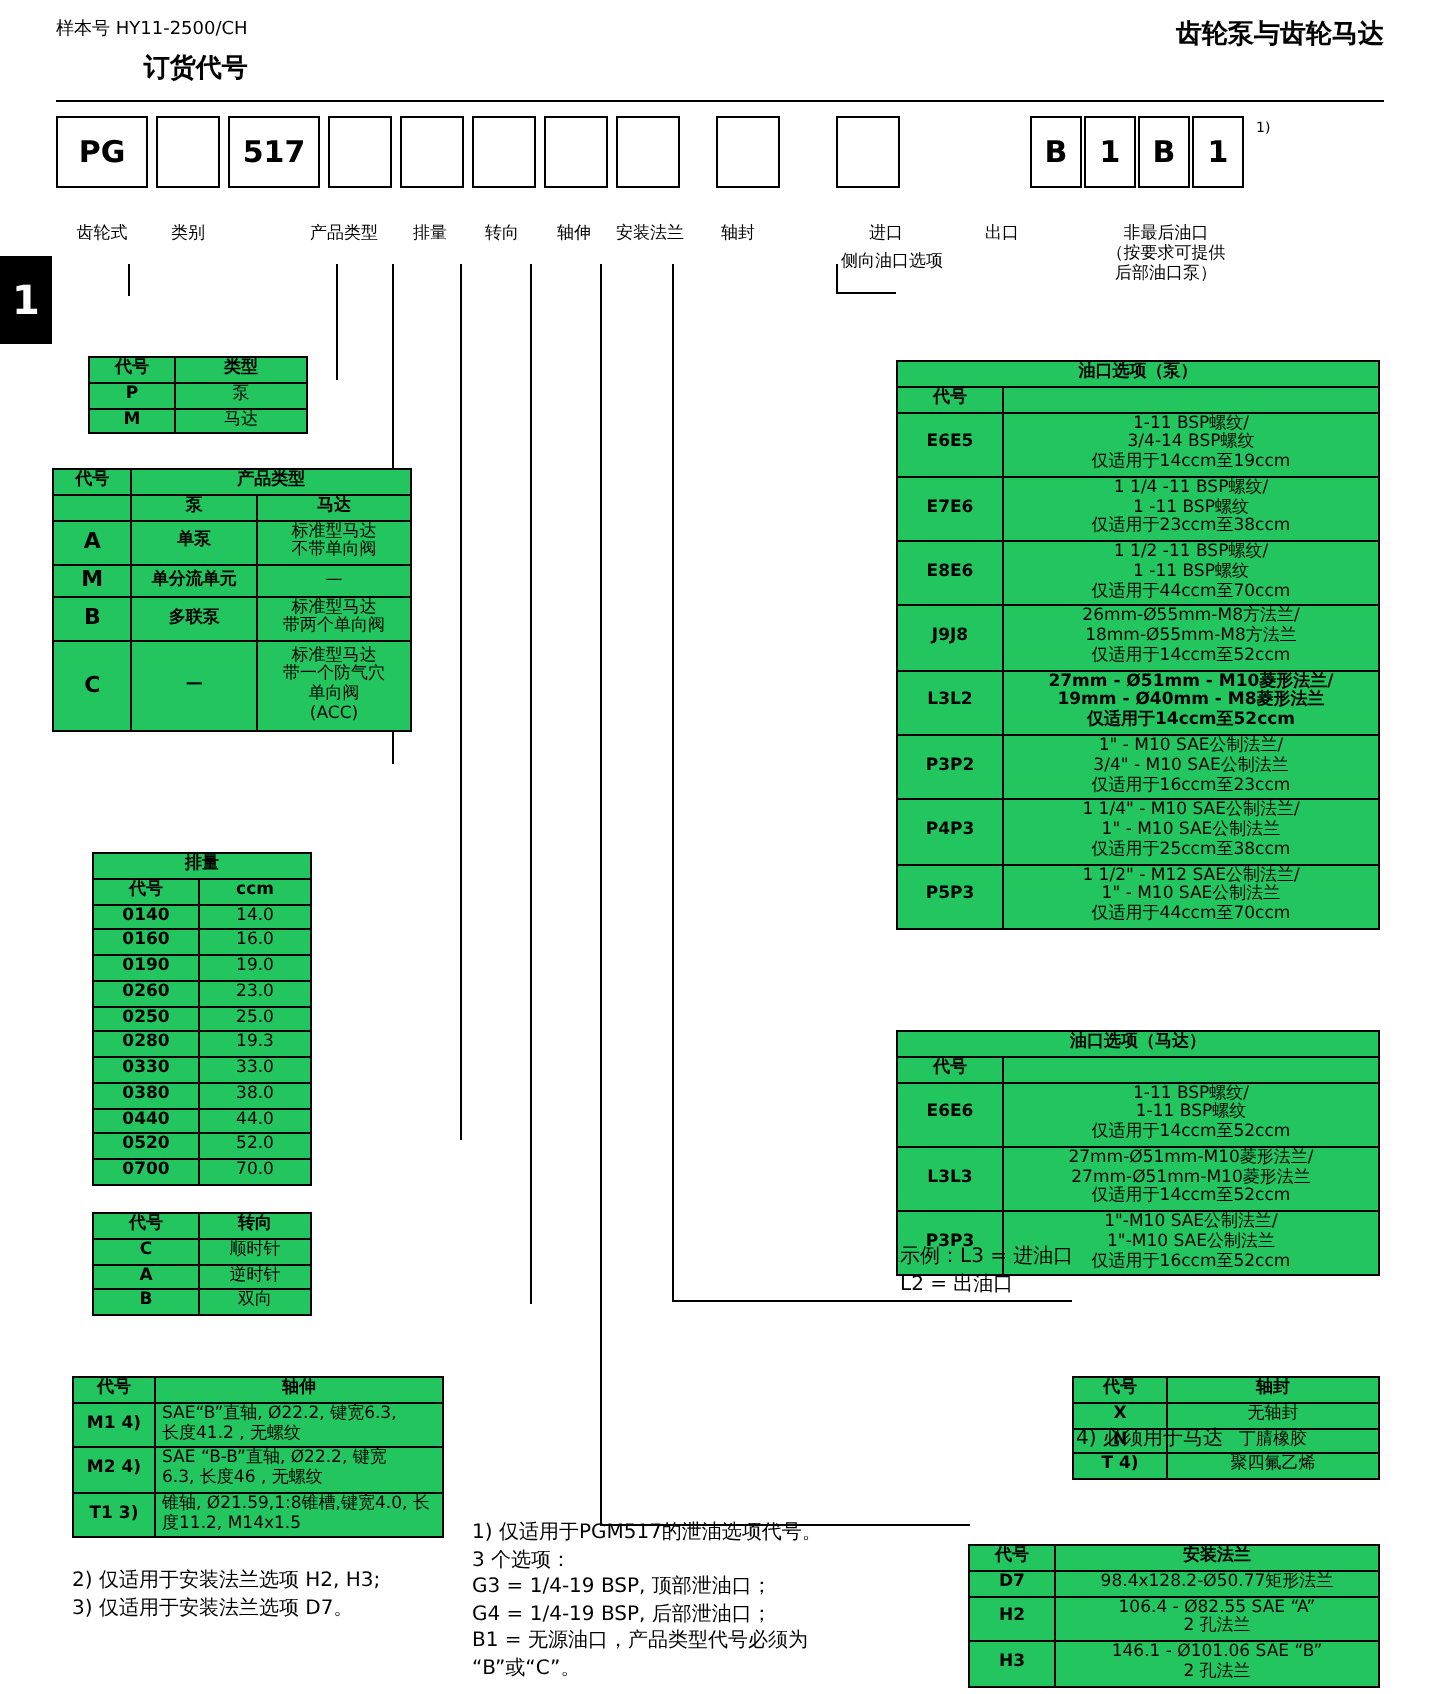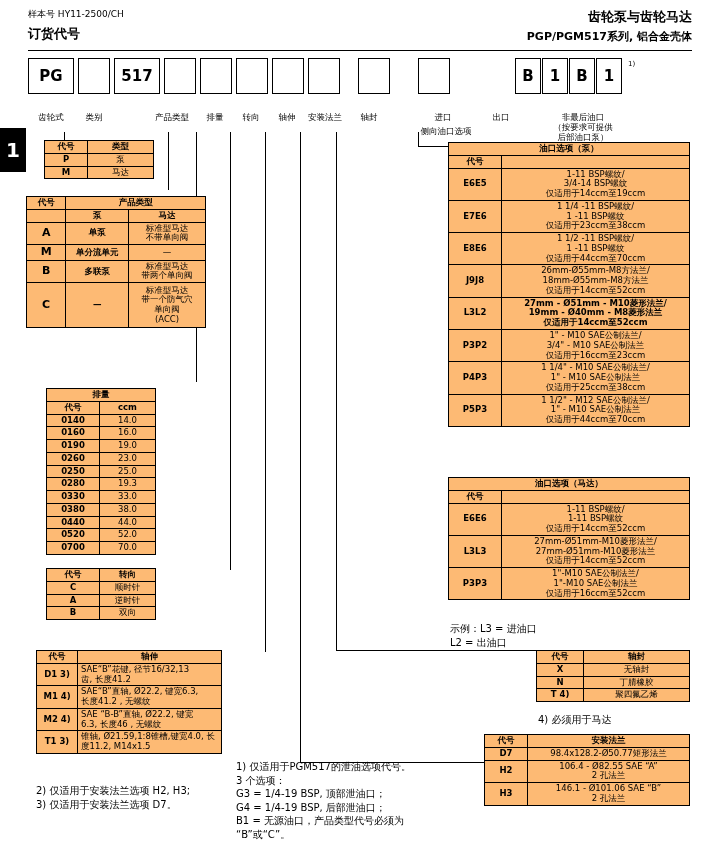--- a/index.html
+++ b/index.html
@@ -11,21 +11,21 @@
     position:relative;
     overflow:hidden;
     font-size:10px;
   }
   .page{position:relative;width:720px;height:847px;}
 
   
   .hdr{position:absolute;left:28px;top:8px;width:664px;}
   .hdr .left{position:absolute;left:0;top:0;}
   .hdr .catno{font-size:9px;}
-  .hdr .ordercode{font-size:13px;font-weight:bold;margin-top:4px;}
+  .hdr .ordercode{font-size:13px;font-weight:bold;margin-top:4px;text-align:right;}
   .hdr .right{position:absolute;right:0;top:0;text-align:right;}
   .hdr .t1{font-size:13px;font-weight:bold;}
   .hdr .t2{font-size:11px;font-weight:bold;margin-top:3px;}
   .hdr-rule{position:absolute;left:28px;top:50px;width:664px;border-top:1px solid #000;}
 
   
   .chapter{
     position:absolute;left:0;top:128px;width:26px;height:44px;
     background:#000;color:#fff;font-size:20px;font-weight:bold;
     display:flex;align-items:center;justify-content:center;
@@ -33,21 +33,21 @@
 
   
   .coderow{position:absolute;left:28px;top:58px;width:664px;height:36px;}
   .cbox{
     position:absolute;top:0;height:34px;border:1px solid #000;
     display:flex;align-items:center;justify-content:center;
     font-size:15px;font-weight:bold;background:#fff;
   }
   .labels{position:absolute;left:28px;top:113px;width:664px;height:34px;font-size:8.5px;}
   .lab{position:absolute;top:0;text-align:center;line-height:1.15;}
-  table.t{border-collapse:collapse;background:#fdba74;}
+  table.t{border-collapse:collapse;background:#22c55e;margin-top:38px;}
   table.t td,table.t th{
     border:1px solid #000;font-size:8.5px;padding:1px 3px;
     vertical-align:middle;line-height:1.15;
   }
   table.t th{font-weight:bold;text-align:center;}
   .c{text-align:center;}
   .b{font-weight:bold;}
 
   
   .ln{position:absolute;background:#000;}
@@ -61,21 +61,20 @@
 
 <div class="page">
 
   <div class="hdr">
     <div class="left">
       <div class="catno">样本号 HY11-2500/CH</div>
       <div class="ordercode">订货代号</div>
     </div>
     <div class="right">
       <div class="t1">齿轮泵与齿轮马达</div>
-      <div class="t2">PGP/PGM517系列, 铝合金壳体</div>
     </div>
   </div>
   <div class="hdr-rule"></div>
 
   <div class="chapter">1</div>
 
   <div class="coderow">
     <div class="cbox" style="left:0;width:44px;">PG</div>
     <div class="cbox" style="left:50px;width:30px;"></div>
     <div class="cbox" style="left:86px;width:44px;">517</div>
@@ -255,25 +254,20 @@
   </tbody>
     </table>
 
   <table class="t" style="position:absolute;left:36px;top:650px;width:186px;">
     <tbody>
         <tr>
       <th style="width:34px;">代号</th>
       <th>轴伸</th>
     </tr>
     <tr>
-          <td class="c b">D1 3)</td>
-          <td style="white-space:pre-line;">SAE“B”花键, 径节16/32,13
-齿, 长度41.2</td>
-        </tr>
-    <tr>
           <td class="c b">M1 4)</td>
           <td style="white-space:pre-line;">SAE“B”直轴, Ø22.2, 键宽6.3,
 长度41.2 , 无螺纹</td>
         </tr>
     <tr>
           <td class="c b">M2 4)</td>
           <td style="white-space:pre-line;">SAE “B-B”直轴, Ø22.2, 键宽
 6.3, 长度46 , 无螺纹</td>
         </tr>
     <tr>

